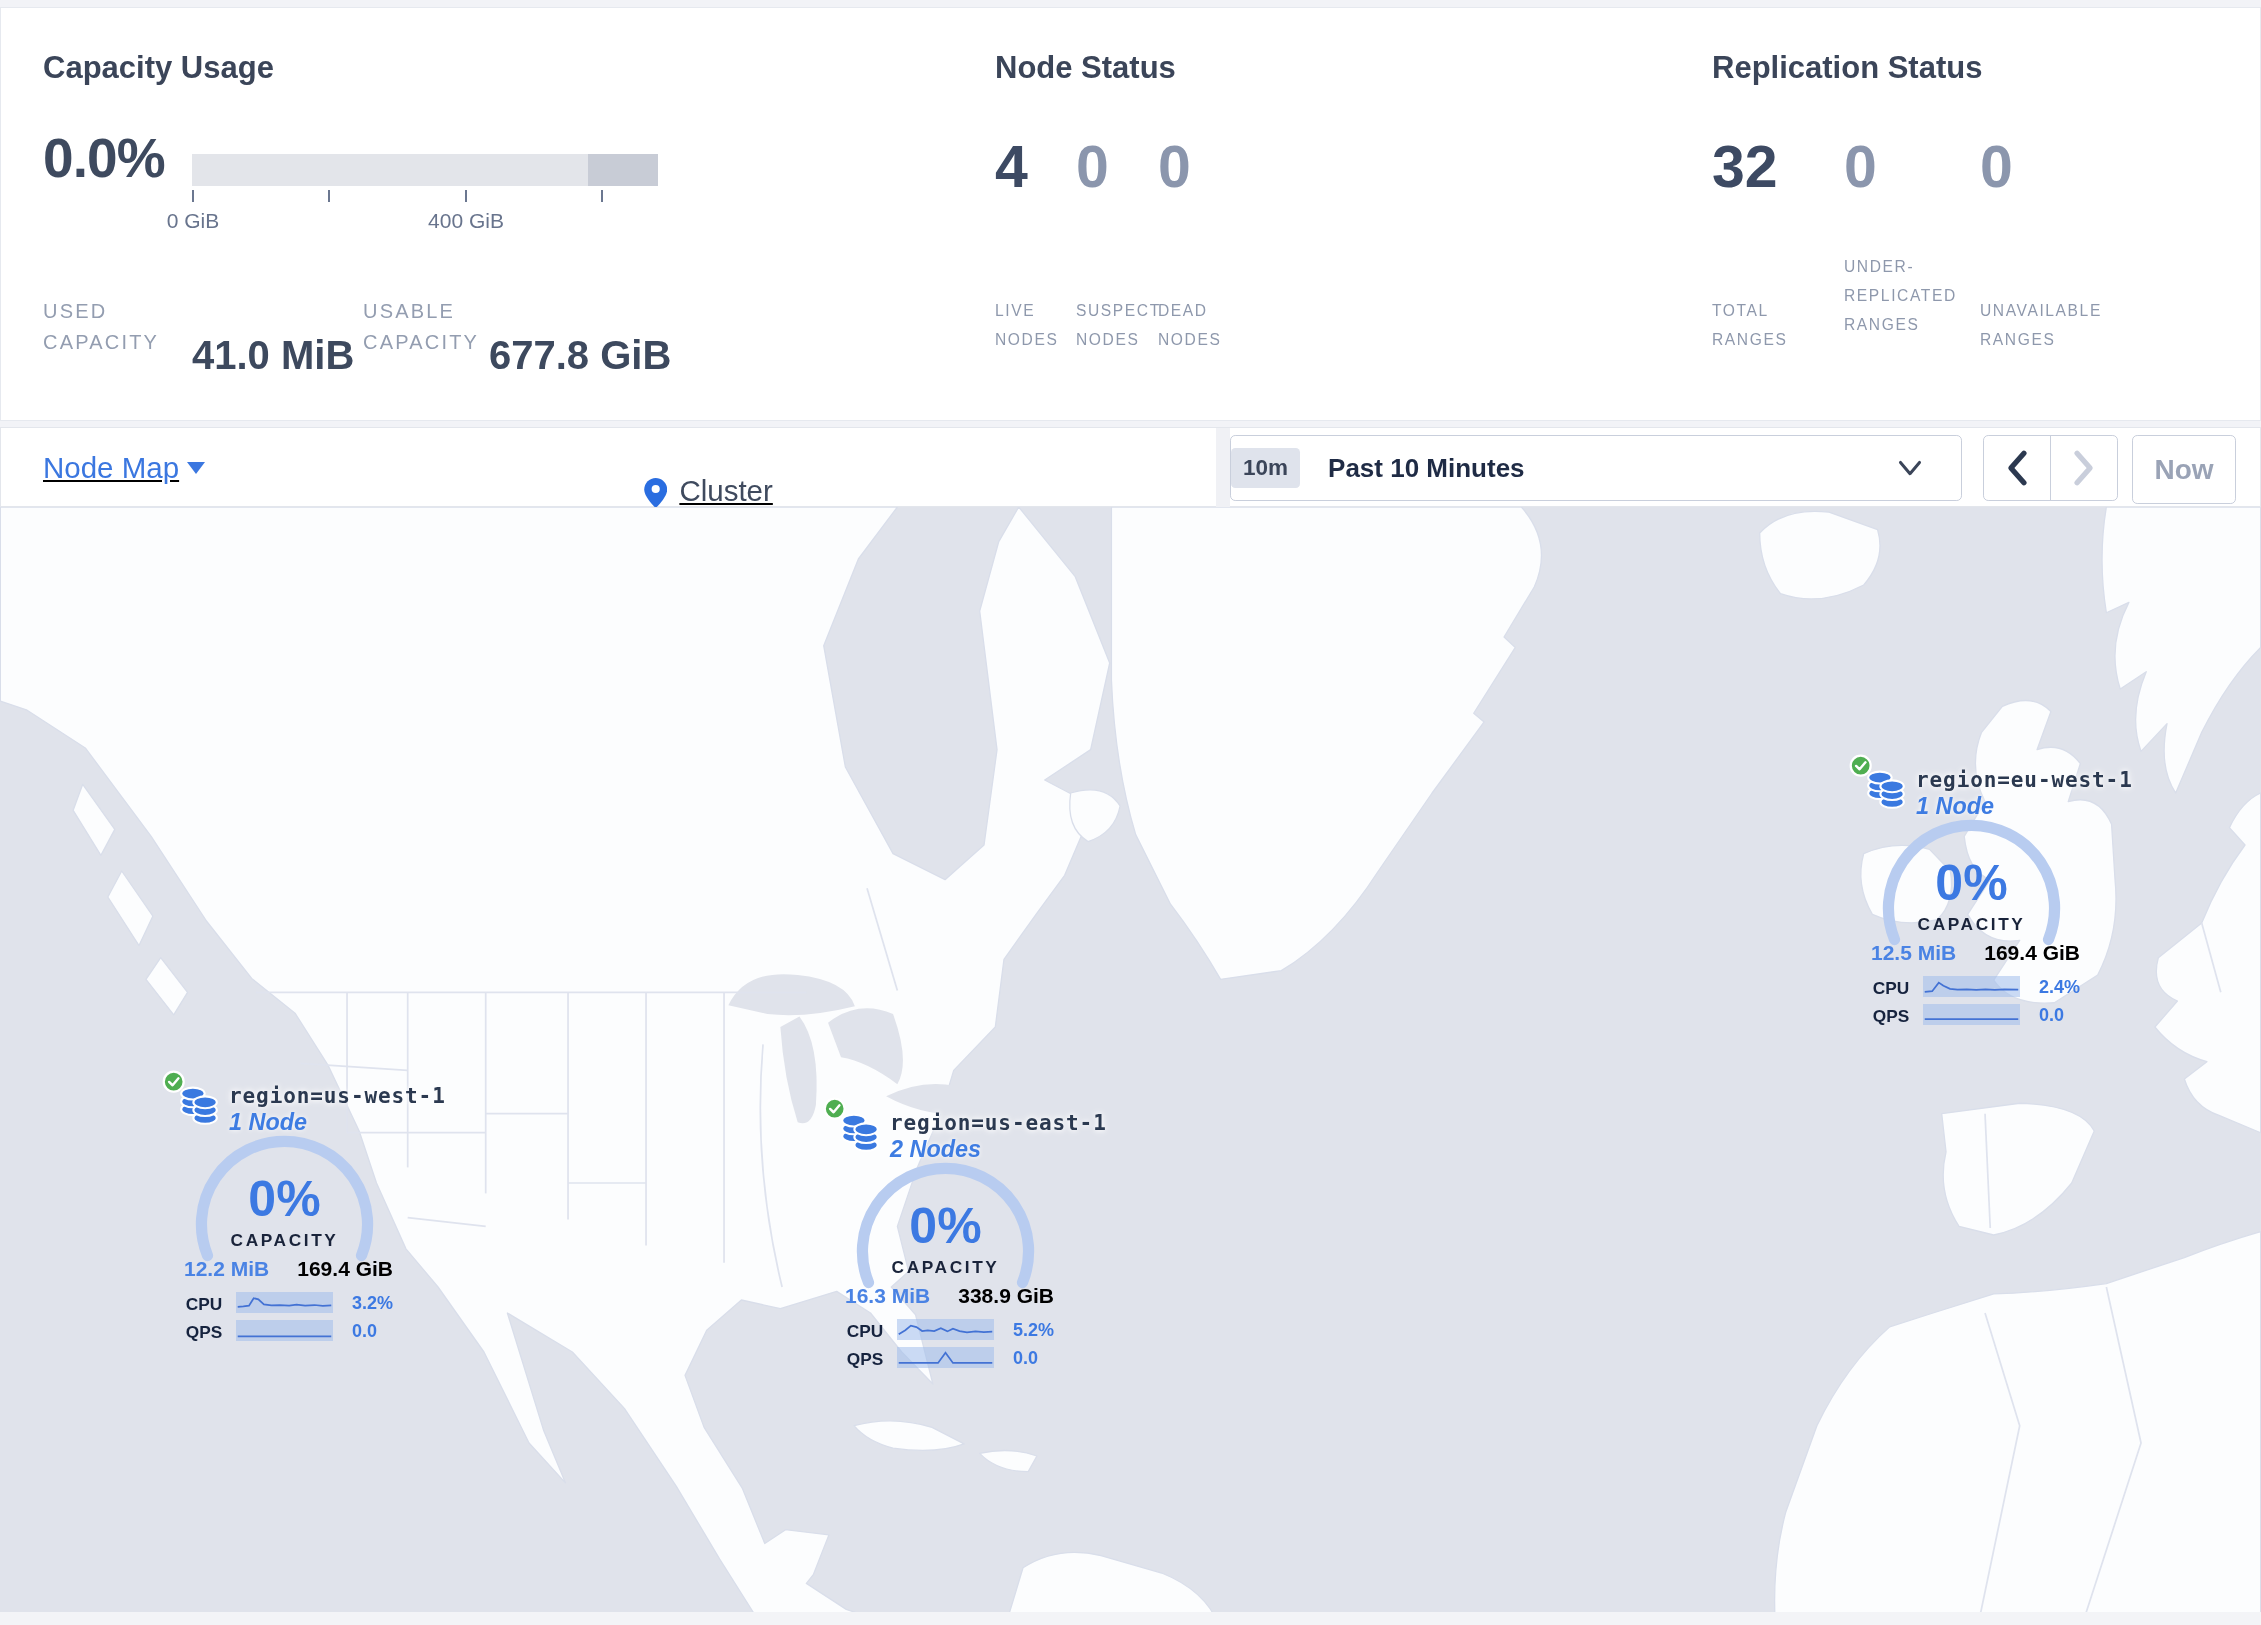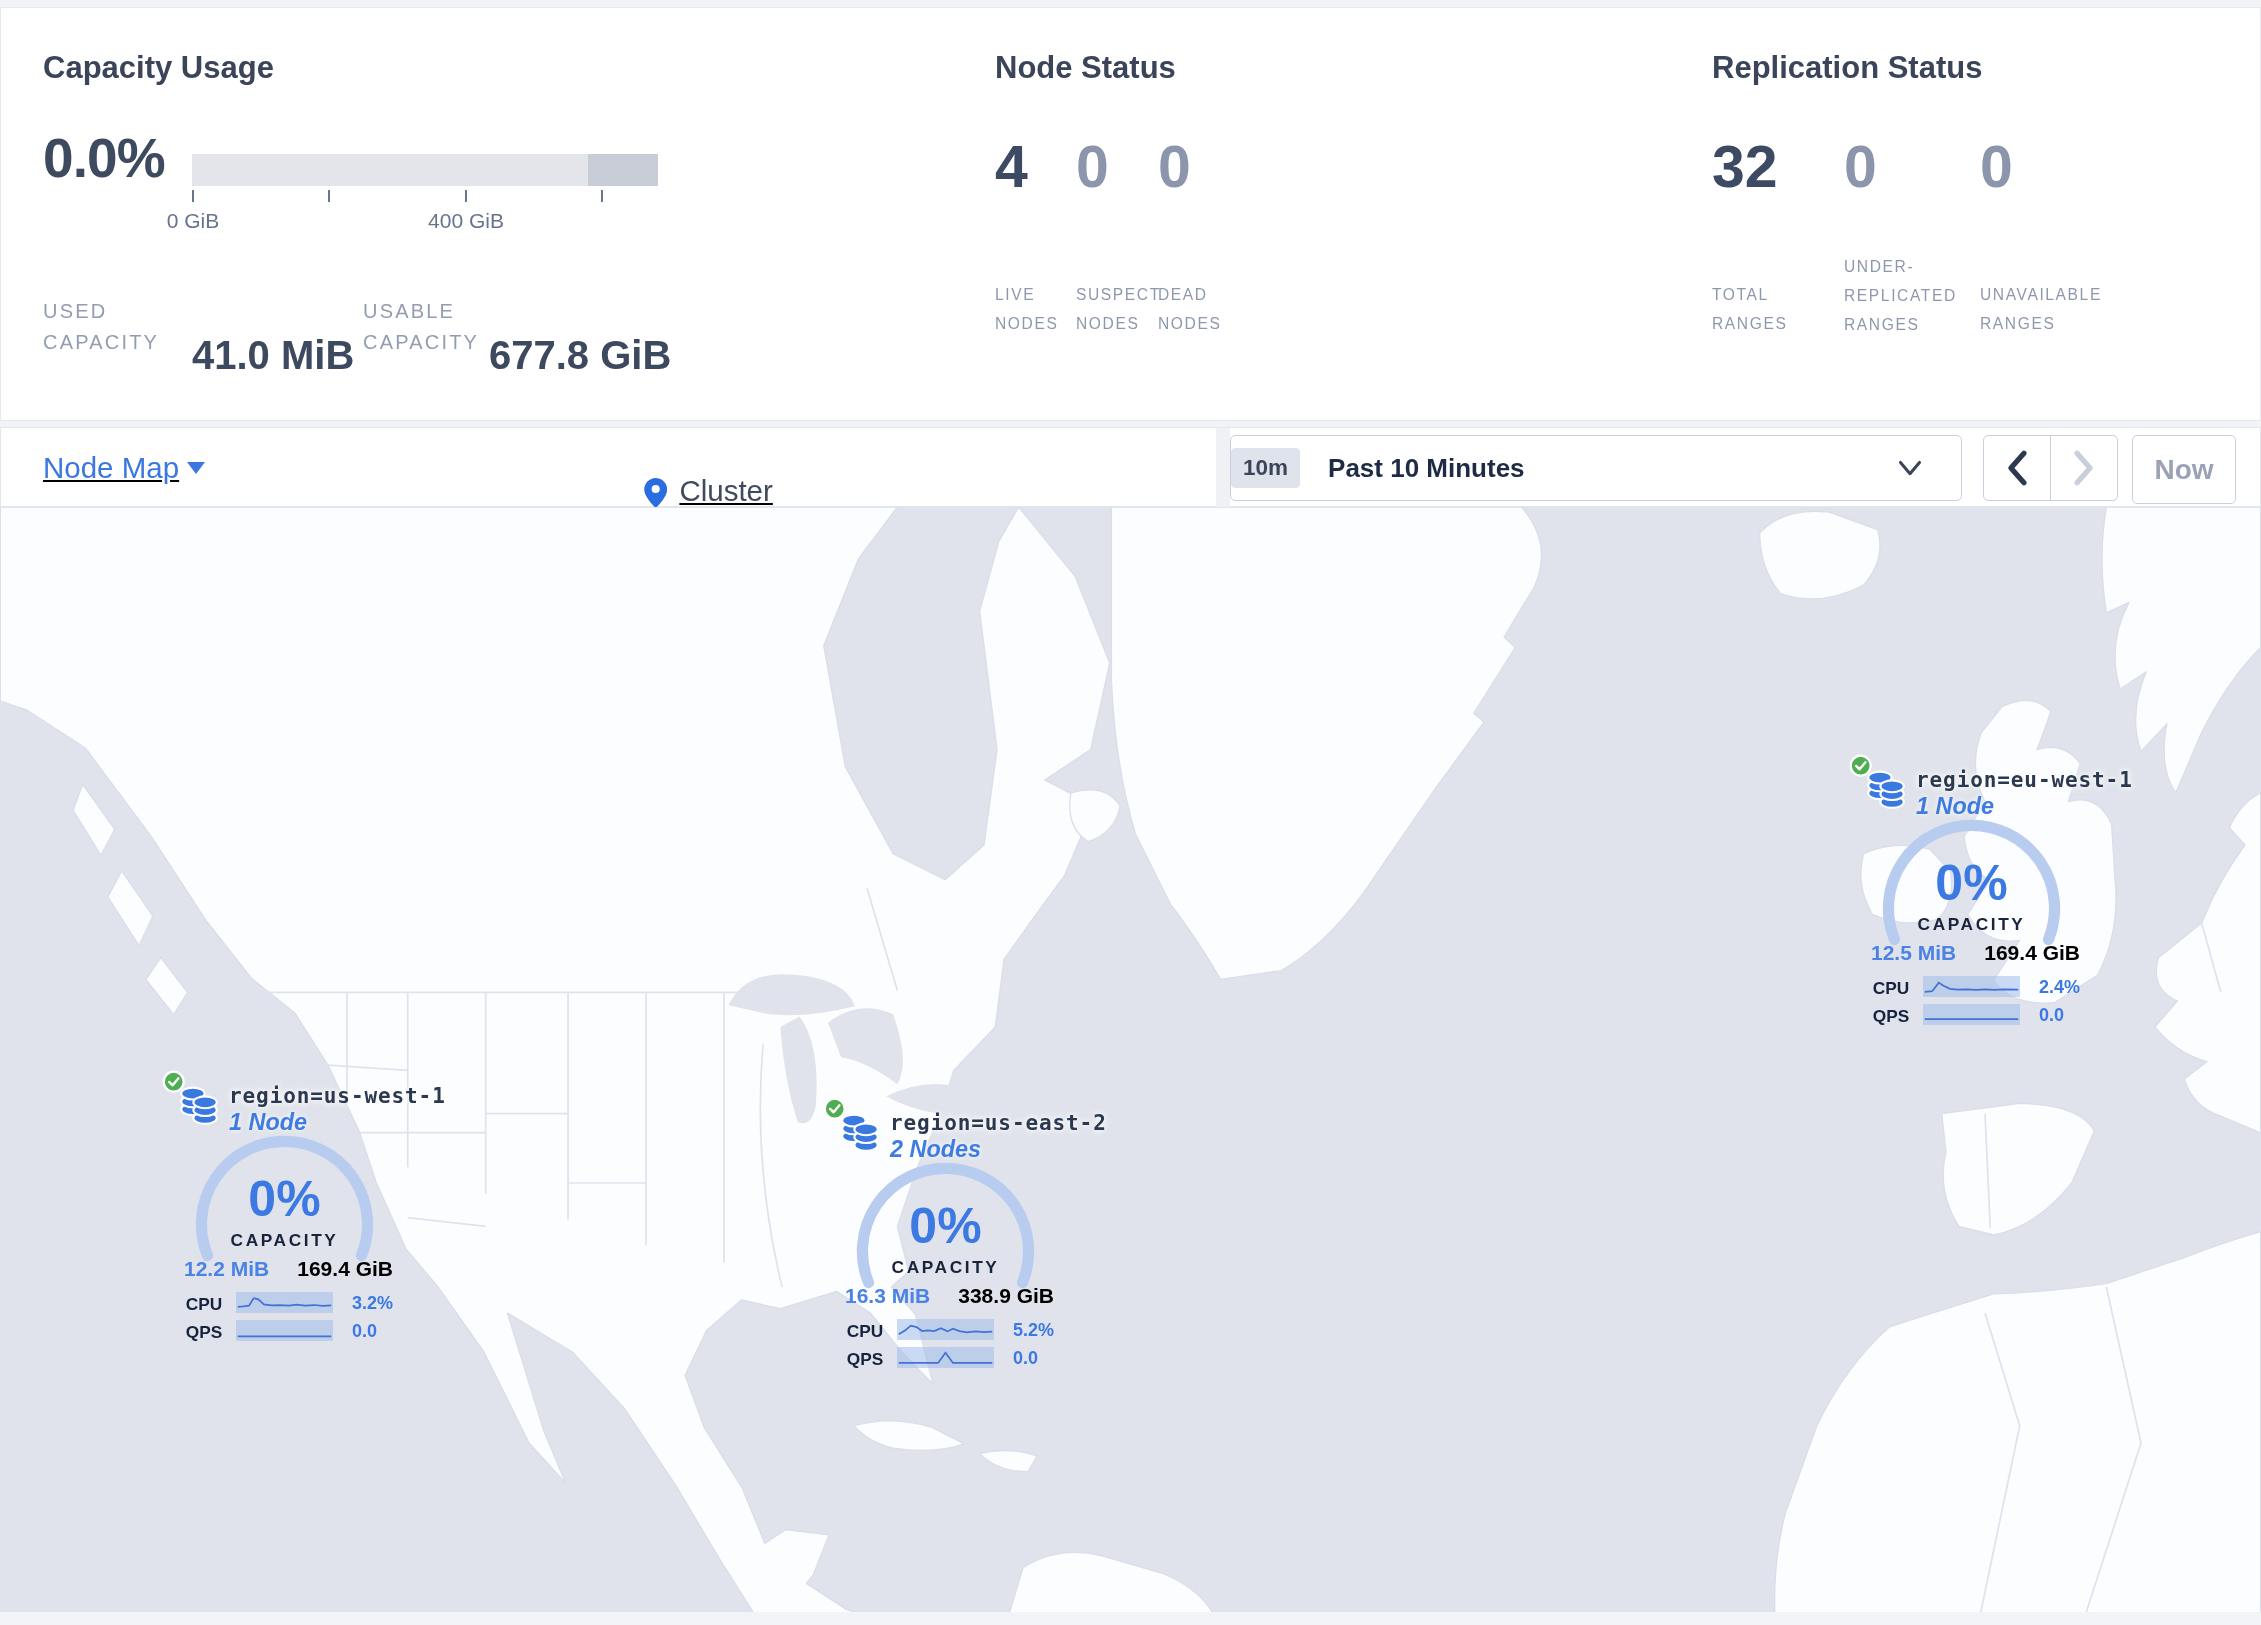--- a/index.html
+++ b/index.html
@@ -20,21 +20,21 @@
   .tick{position:absolute;top:182px;width:1.7px;height:12px;background:#6b7790;}
   .tick-label{position:absolute;top:201px;transform:translateX(-50%);font-size:21px;color:#68748d;white-space:nowrap;}
 
   .cap-metrics{position:absolute;top:283px;height:87px;}
   .cap-metric-label{position:absolute;font-size:20px;letter-spacing:2.2px;color:#939db0;line-height:31px;}
   .cap-metric-value{position:absolute;font-size:40px;font-weight:700;color:#3d495e;bottom:0;}
 
   .stat-cols{position:absolute;top:0;height:414px;}
   .stat-num{position:absolute;top:125px;font-size:59px;font-weight:700;color:#8b96ad;line-height:69px;}
   .stat-num.emph{color:#3d4a63;}
-  .stat-label{position:absolute;top:272px;font-size:15.6px;letter-spacing:1.6px;color:#8e98ac;line-height:29px;white-space:pre-line;}
+  .stat-label{position:absolute;top:288px;font-size:15.6px;letter-spacing:1.6px;color:#8e98ac;line-height:29px;white-space:pre-line;}
 
   
   .toolbar{position:absolute;left:0;top:427px;width:2261px;height:80px;background:#fff;border:0.9px solid #e3e6ec;}
   .toolbar .divider{position:absolute;left:1215px;top:0;width:14px;height:80px;background:#f0f1f5;}
   .view-switcher{position:absolute;left:42px;top:0;height:80px;display:flex;align-items:center;gap:8px;cursor:pointer;text-decoration:underline;}
   .view-switcher .label{font-size:29.5px;color:#3b77e0;}
   .tri-down{width:0;height:0;border-left:9.5px solid transparent;border-right:9.5px solid transparent;border-top:12px solid #3b77e0;}
   .breadcrumb{position:absolute;left:643px;top:0;height:80px;display:flex;align-items:flex-end;gap:12px;text-decoration:underline;}
   .breadcrumb .label{font-size:29.5px;color:#3f4a5e;}
 
@@ -306,21 +306,21 @@
     <svg class="dbicon" width="40" height="42" viewBox="0 0 46 48">
       <g fill="#3a79e0" stroke="#fff" stroke-width="2.4">
         <ellipse cx="16" cy="30" rx="13.5" ry="6.8"></ellipse>
         <ellipse cx="16" cy="21" rx="13.5" ry="6.8"></ellipse>
         <ellipse cx="16" cy="12" rx="13.5" ry="6.8"></ellipse>
         <ellipse cx="30" cy="40" rx="13.5" ry="6.8"></ellipse>
         <ellipse cx="30" cy="31" rx="13.5" ry="6.8"></ellipse>
         <ellipse cx="30" cy="22" rx="13.5" ry="6.8"></ellipse>
       </g>
     </svg>
-    <div class="region">region=us-east-2</div>
+    <div class="region">region=us-east-1</div>
     <div class="nodecount">2 Nodes</div>
     <svg class="gauge" width="191" height="199" viewBox="0 0 220 230">
       <path d="M 21 152 A 96 96 0 1 1 199 152" fill="none" stroke="#b8ccf0" stroke-width="13" stroke-linecap="round"></path>
     </svg>
     <div class="pct">0%</div>
     <div class="capword">CAPACITY</div>
     <div class="vals">
       <span class="used">16.3 MiB</span>
       <span class="total">338.9 GiB</span>
     </div>

